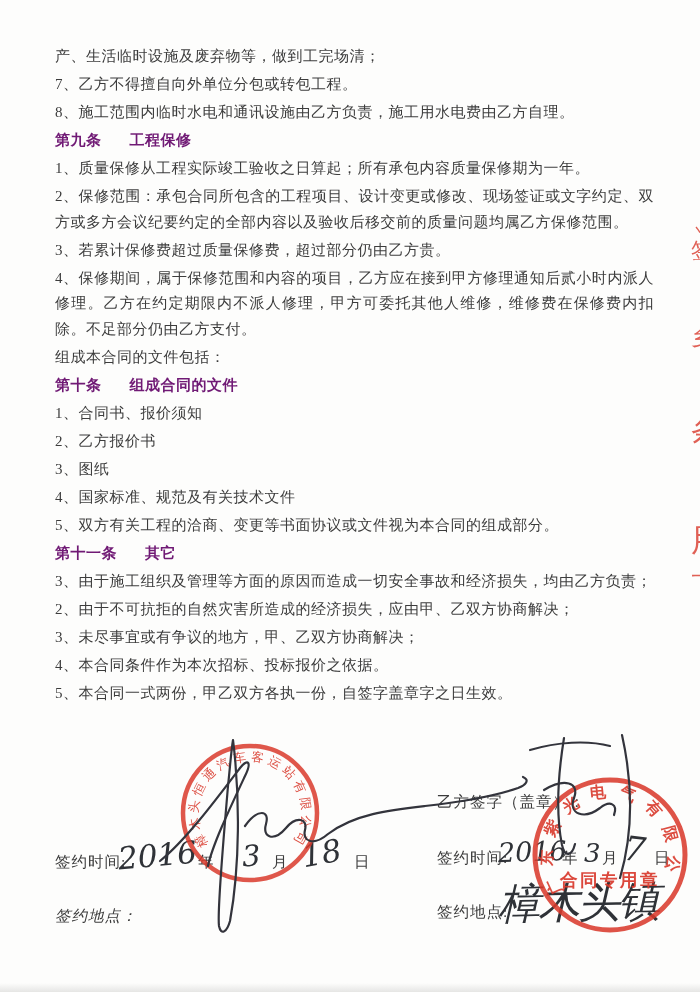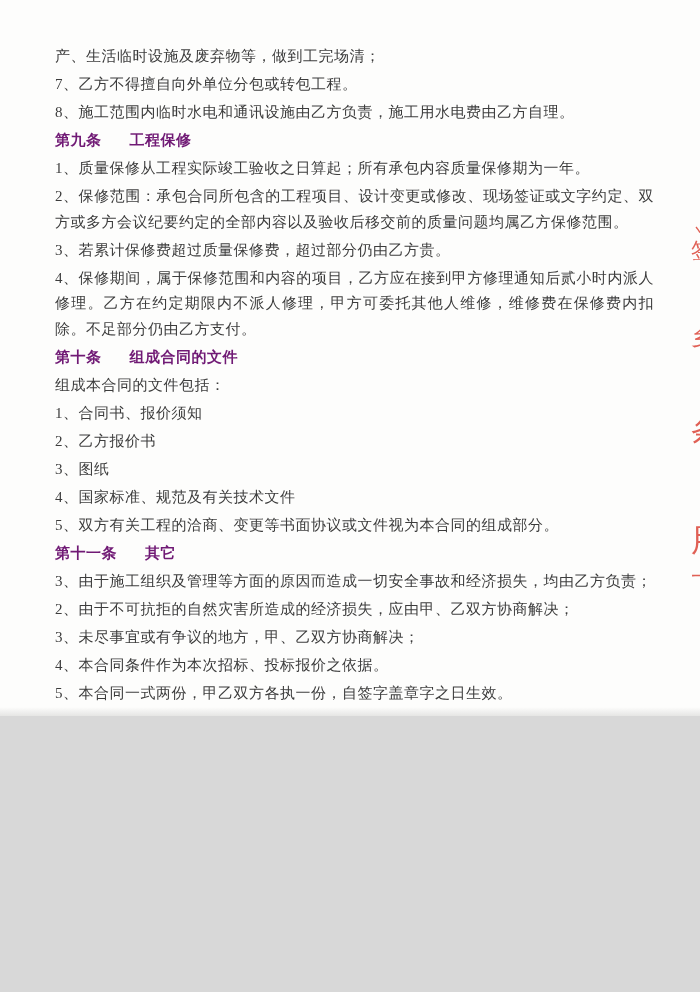--- a/index.html
+++ b/index.html
@@ -1,18 +1,18 @@
 <!DOCTYPE html>
 <html><head>
 <meta charset="utf-8">
 <style>
   html,body{margin:0;padding:0;background:#d8d8d8;}
   .page{
     position:relative;
-    width:700px;height:716px;
+    width:700px;height:992px;
     background:#fdfdfc;
     overflow:hidden;
     font-family:"Liberation Serif","DejaVu Serif",serif;
     color:#3a3a3a;
   }
   
   .doc-body{
     position:absolute;
     top:44px;left:55px;right:46px;
   }
@@ -63,22 +63,22 @@
 
   <div class="doc-body" id="doc-body">
       <div class="para">产、生活临时设施及废弃物等，做到工完场清；</div>
       <div class="para">7、乙方不得擅自向外单位分包或转包工程。</div>
       <div class="para">8、施工范围内临时水电和通讯设施由乙方负责，施工用水电费由乙方自理。</div>
       <div class="para heading"><span class="h-num">第九条</span><span>工程保修</span></div>
       <div class="para">1、质量保修从工程实际竣工验收之日算起；所有承包内容质量保修期为一年。</div>
       <div class="para">2、保修范围：承包合同所包含的工程项目、设计变更或修改、现场签证或文字约定、双方或多方会议纪要约定的全部内容以及验收后移交前的质量问题均属乙方保修范围。</div>
       <div class="para">3、若累计保修费超过质量保修费，超过部分仍由乙方贵。</div>
       <div class="para">4、保修期间，属于保修范围和内容的项目，乙方应在接到甲方修理通知后贰小时内派人修理。乙方在约定期限内不派人修理，甲方可委托其他人维修，维修费在保修费内扣除。不足部分仍由乙方支付。</div>
+      <div class="para">组成本合同的文件包括：</div>
       <div class="para heading"><span class="h-num">第十条</span><span>组成合同的文件</span></div>
-      <div class="para">组成本合同的文件包括：</div>
       <div class="para">1、合同书、报价须知</div>
       <div class="para">2、乙方报价书</div>
       <div class="para">3、图纸</div>
       <div class="para">4、国家标准、规范及有关技术文件</div>
       <div class="para">5、双方有关工程的洽商、变更等书面协议或文件视为本合同的组成部分。</div>
       <div class="para heading"><span class="h-num">第十一条</span><span>其它</span></div>
       <div class="para">3、由于施工组织及管理等方面的原因而造成一切安全事故和经济损失，均由乙方负责；</div>
       <div class="para">2、由于不可抗拒的自然灾害所造成的经济损失，应由甲、乙双方协商解决；</div>
       <div class="para">3、未尽事宜或有争议的地方，甲、乙双方协商解决；</div>
       <div class="para">4、本合同条件作为本次招标、投标报价之依据。</div>

